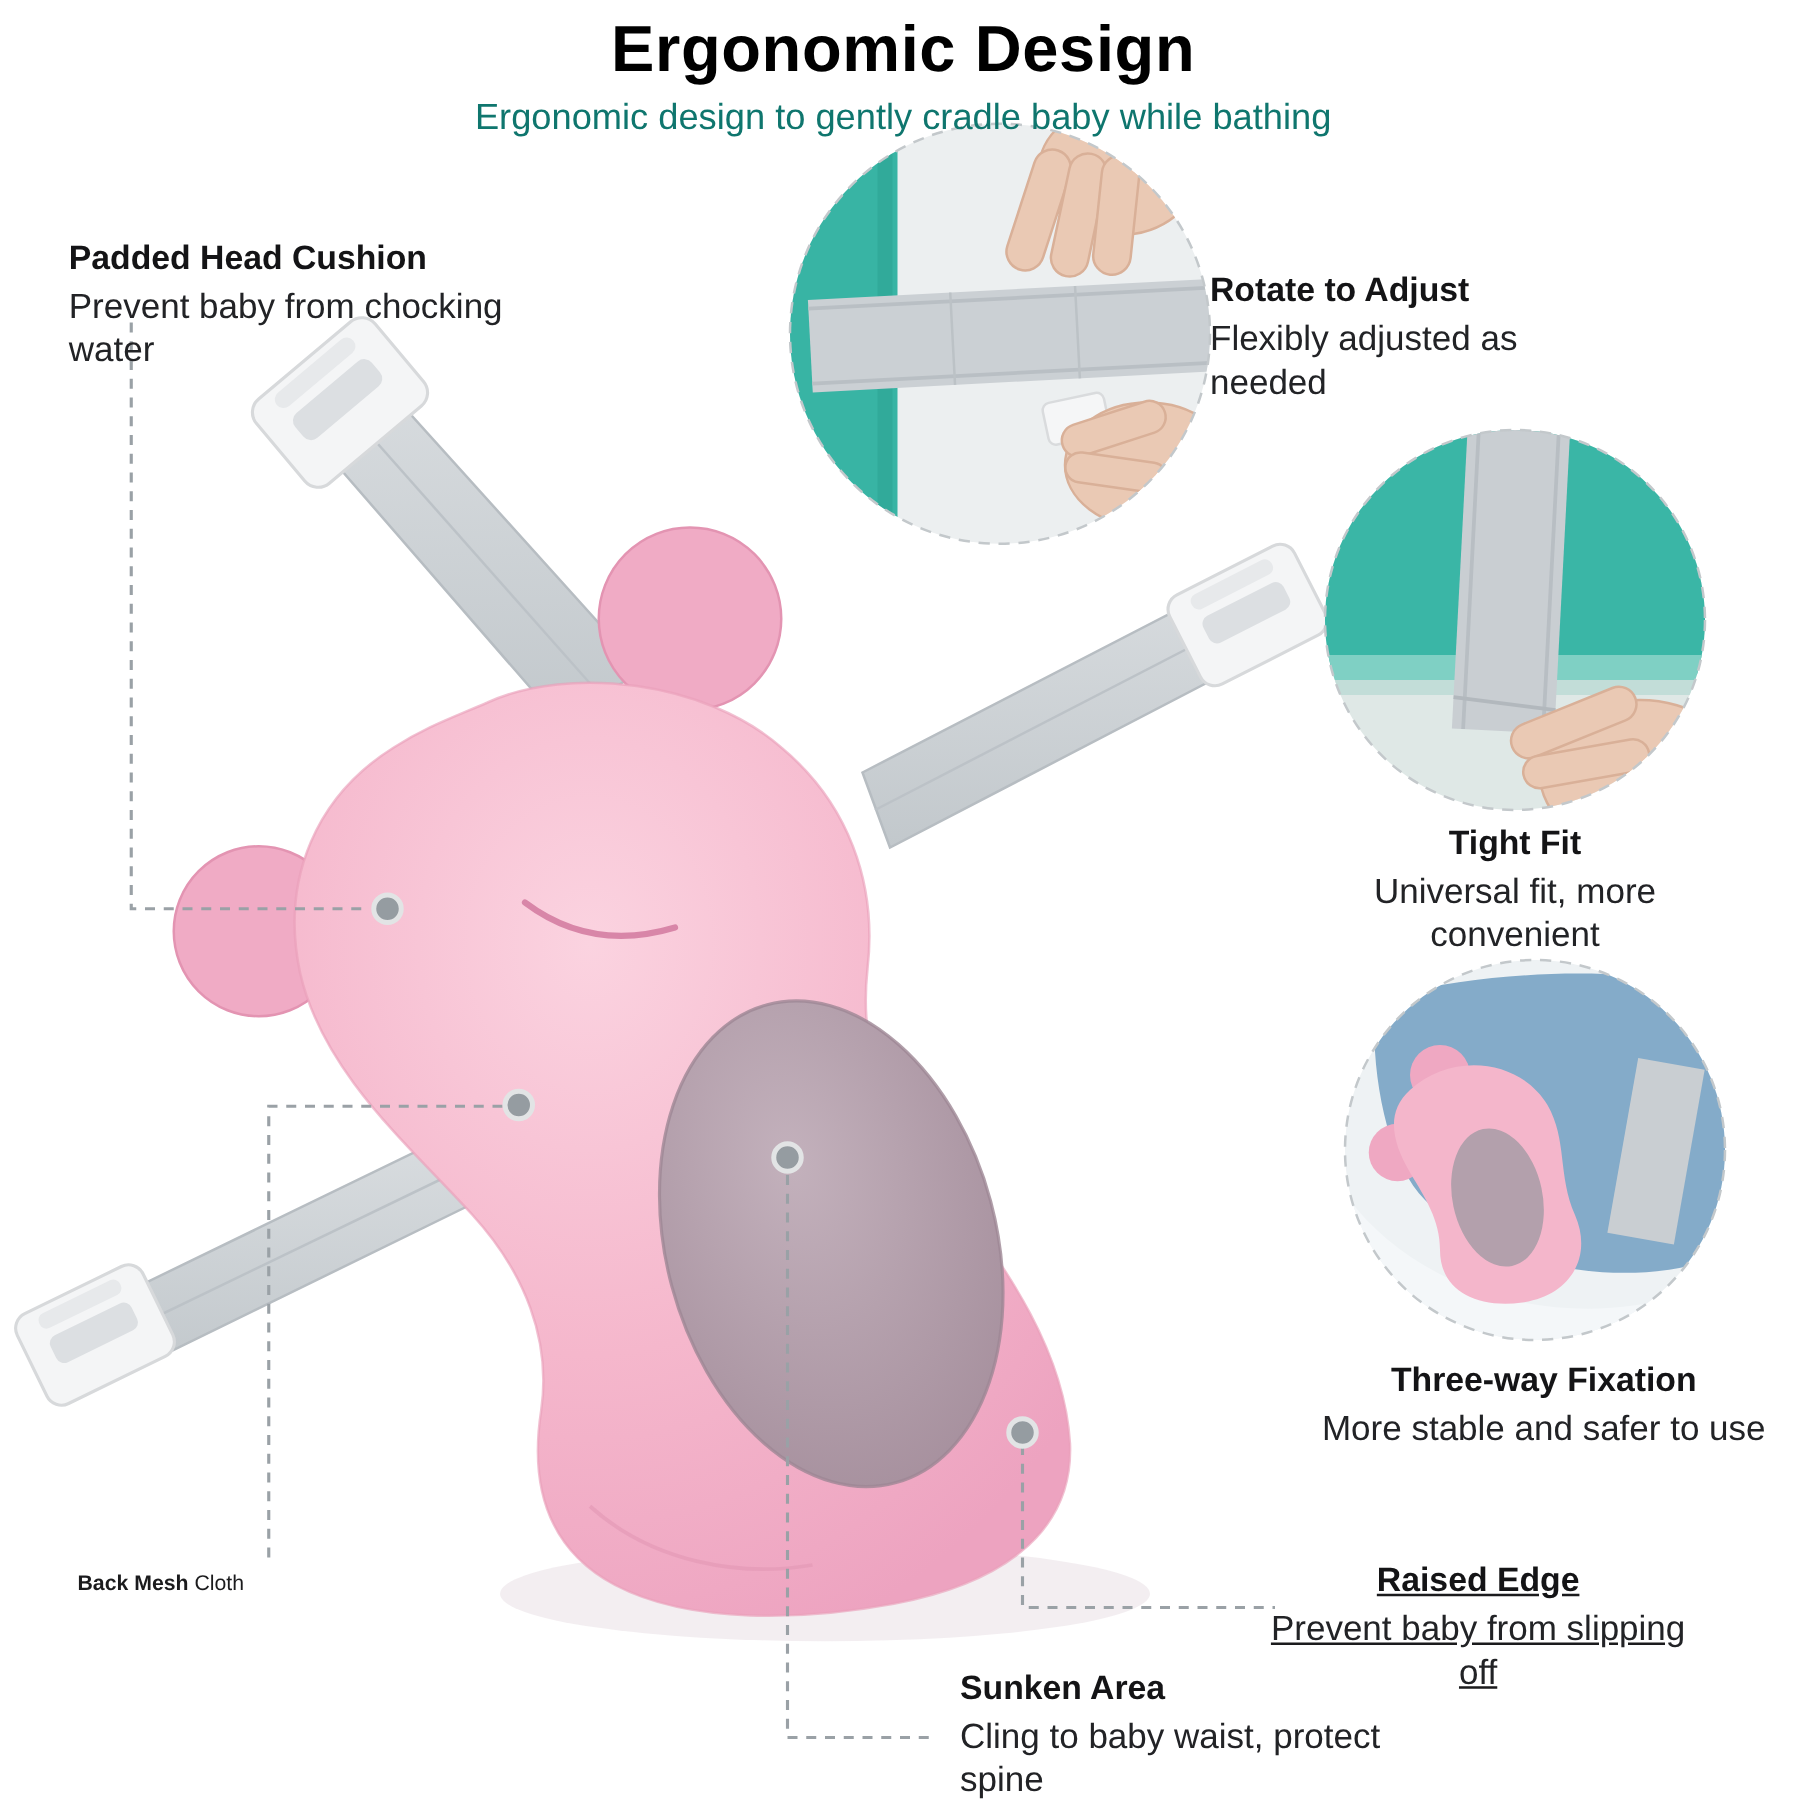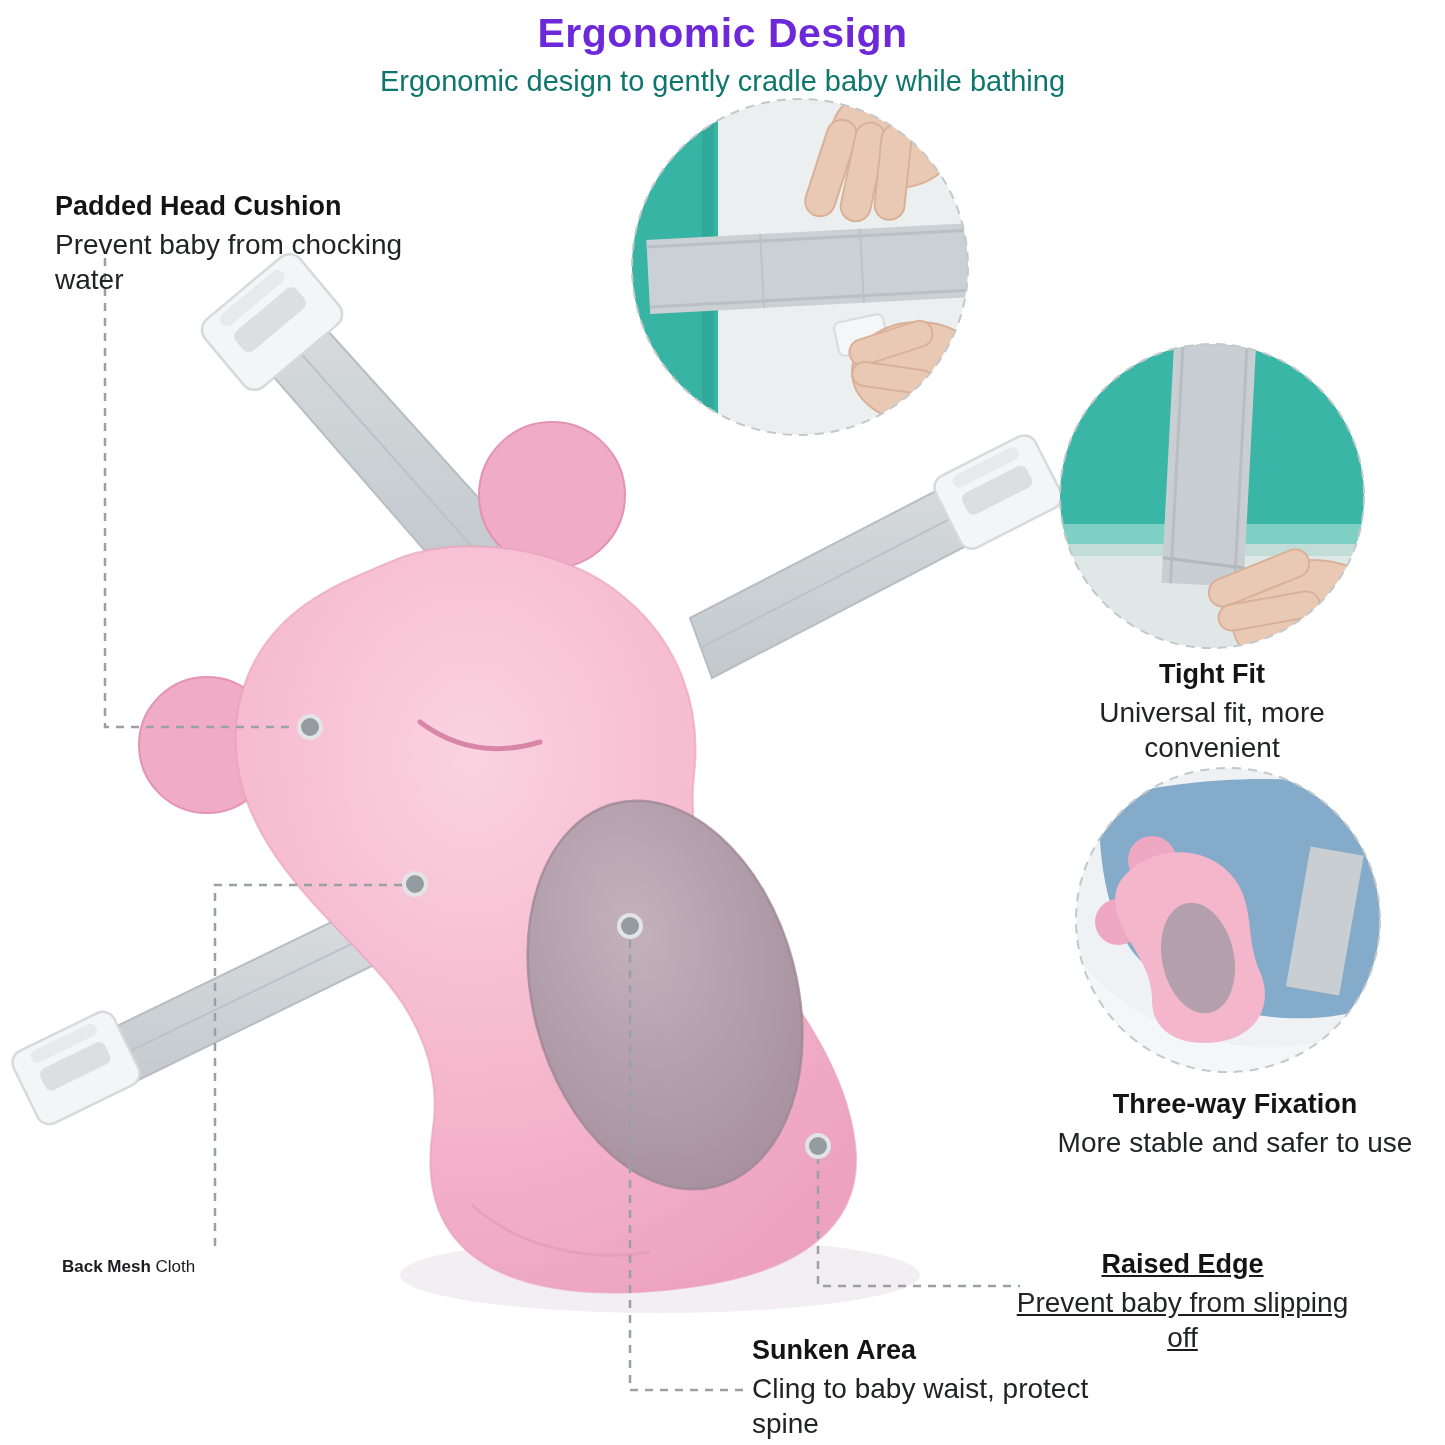--- a/index.html
+++ b/index.html
@@ -2,21 +2,21 @@
 <html><head>
 <meta charset="utf-8">
 <style>
   html,body{margin:0;padding:0;background:#ffffff;}
   .canvas{
     position:relative;width:1445px;height:1445px;overflow:hidden;
     font-family:"Liberation Sans",sans-serif;color:#1b1b1d;background:#ffffff;
   }
   .art{position:absolute;left:0;top:0;width:1445px;height:1445px;}
   .hdr{position:absolute;left:0;top:10px;width:1445px;text-align:center;z-index:5;}
-  .hdr h1{margin:0;font-size:41px;font-weight:bold;color:#6d28d9;letter-spacing:.5px;}
+  .hdr h1{margin:0;font-size:52px;font-weight:bold;color:#000000;letter-spacing:.5px;}
   .hdr p{margin:8px 0 0 0;font-size:29px;color:#0f766e;}
   .callout{position:absolute;z-index:6;line-height:1.25;}
   .callout .t{font-size:27px;font-weight:bold;color:#141416;}
   .callout .d{font-size:28px;color:#222326;margin-top:3px;}
   .center{text-align:center;}
   .backmesh{font-size:17px;}
   .backmesh .bold{font-weight:bold;}
 </style>
 </head>
 <body>
@@ -182,38 +182,42 @@
       <circle cx="630" cy="926" r="11"></circle>
       <circle cx="818" cy="1146" r="11"></circle>
     </g>
   </svg>
 
   <div class="callout" style="left:55px;top:190px;width:400px;">
     <div class="t">Padded Head Cushion</div>
     <div class="d">Prevent baby from chocking water</div>
   </div>
 
+  <div class="callout" style="left:968px;top:216px;width:330px;">
+    <div class="t">Rotate to Adjust</div>
+    <div class="d">Flexibly adjusted as needed</div>
+  </div>
 
   <div class="callout center" style="left:1082px;top:658px;width:260px;">
     <div class="t">Tight Fit</div>
     <div class="d">Universal fit, more convenient</div>
   </div>
 
   <div class="callout center" style="left:1055px;top:1088px;width:360px;">
     <div class="t">Three-way Fixation</div>
     <div class="d">More stable and safer to use</div>
   </div>
 
   <div class="callout backmesh" style="left:62px;top:1256px;width:320px;">
     <span class="bold">Back Mesh</span><span> Cloth</span>
   </div>
 
   <div class="callout center" style="left:1010px;top:1248px;width:345px;text-decoration:underline;">
     <div class="t">Raised Edge</div>
     <div class="d">Prevent baby from slipping off</div>
   </div>
 
-  <div class="callout" style="left:752px;top:1334px;width:360px;">
+  <div class="callout" style="left:768px;top:1334px;width:360px;">
     <div class="t">Sunken Area</div>
     <div class="d">Cling to baby waist, protect spine</div>
   </div>
 
 </div>
 
 </body></html>

